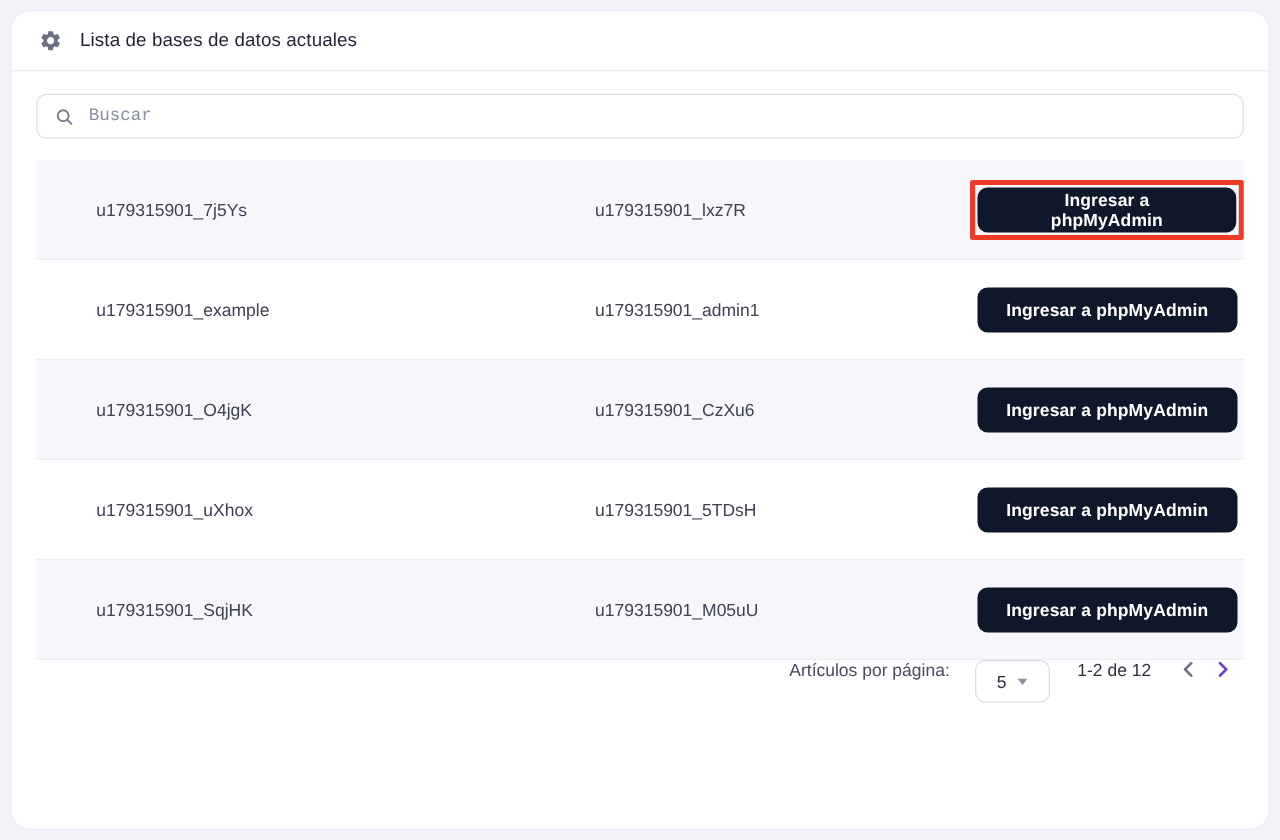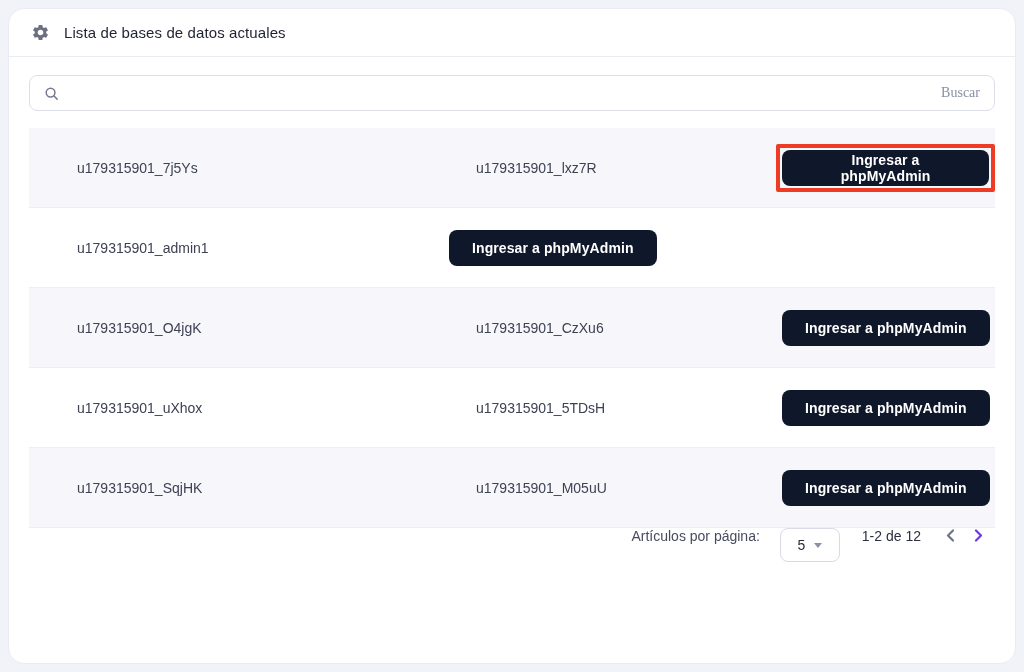--- a/index.html
+++ b/index.html
@@ -23,21 +23,21 @@
   .card-title { font-size:15px; font-weight:400; color:#1f2233; letter-spacing:.1px; }
   
   .search-wrap { padding:18px 20px 0; flex:0 0 auto; }
   .search-box {
     height:36px; border:1px solid #dcdfea; border-radius:8px;
     display:flex; align-items:center; gap:12px; padding:0 14px; background:#fff;
   }
   .search-box svg { width:15px; height:15px; color:#757a8c; flex:0 0 auto; }
   .search-input {
     border:none; outline:none; flex:1; font-size:14px; color:#36394a;
-    font-family:Liberation Serif, serif; background:transparent;text-align:right;
+    font-family:Liberation Mono, monospace; background:transparent;
   }
   .search-input::placeholder { color:#8a8fa3; }
   
   .table { margin:17px 20px 0; flex:0 0 auto; }
   .trow {
     display:grid; grid-template-columns:399px 333px 1fr;
     align-items:center; padding-left:21px;
   }
   .thead {
     height:54px; border-top:1px solid #e9eaf1; border-bottom:1px solid #e9eaf1;
@@ -111,20 +111,21 @@
       <div class="cell">u179315901_7j5Ys</div>
       <div class="cell">u179315901_lxz7R</div>
       <div class="action-cell">
         <span class="btnwrap annotated">
           <button class="pma-btn">Ingresar a phpMyAdmin</button>
         </span>
       </div>
     </div>
 
     <div class="trow row">
+      <div class="cell">u179315901_example</div>
       <div class="cell">u179315901_admin1</div>
       <div class="action-cell">
         <span class="btnwrap">
           <button class="pma-btn">Ingresar a phpMyAdmin</button>
         </span>
       </div>
     </div>
 
     <div class="trow row">
       <div class="cell">u179315901_O4jgK</div>

